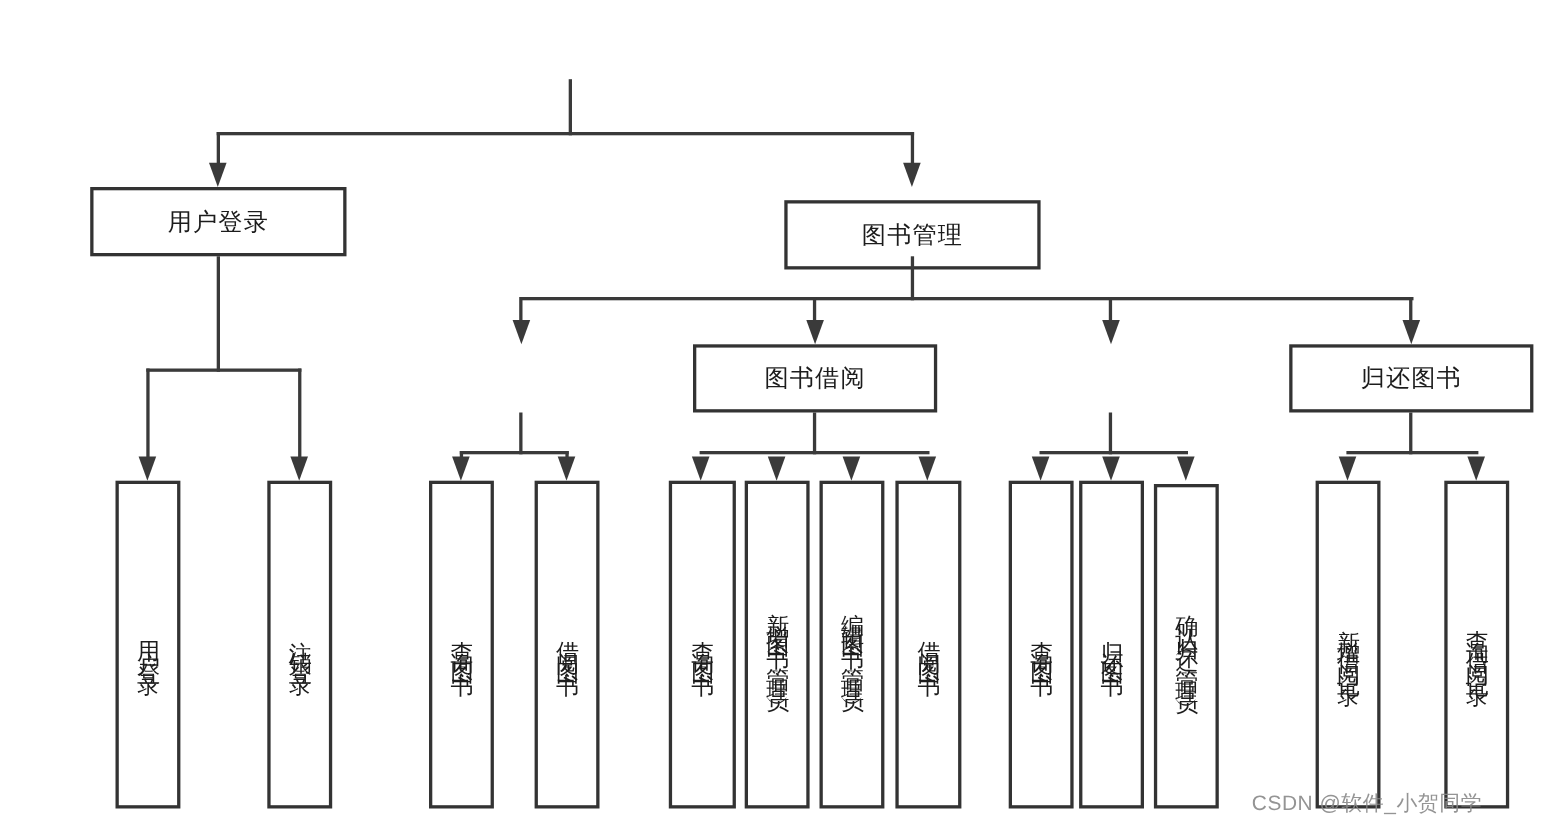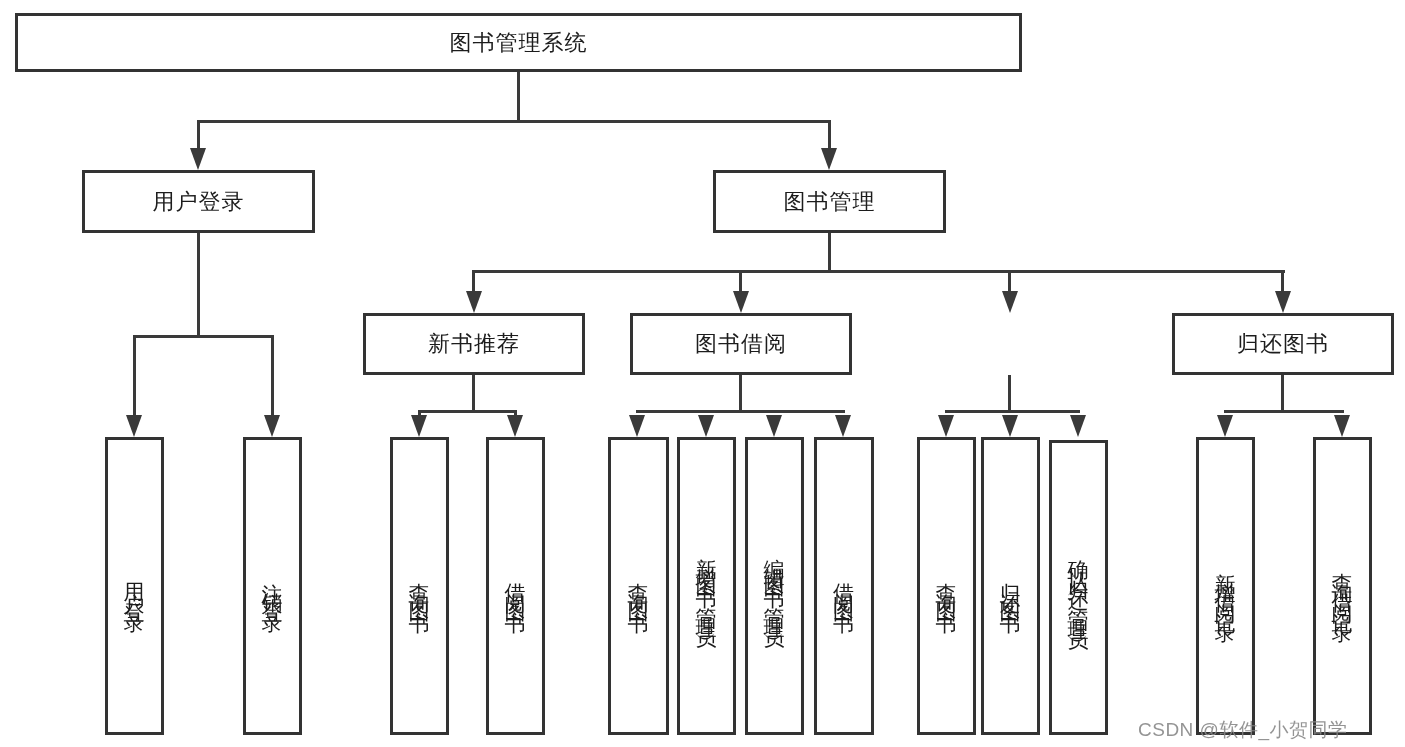--- a/index.html
+++ b/index.html
@@ -59,35 +59,32 @@
     white-space: nowrap;
     z-index: 5;
     letter-spacing: 0.5px;
   }
 </style>
 </head>
 <body>
 
 <div class="canvas">
 
-  <div class="node" style="left:15px; top:13px; width:1007px; height:59px;">
-    <span class="lbl">图书管理系统</span>
-  </div>
 
   <div class="line v" style="left:517px; top:72px; height:51px;"></div>
   <div class="line h" style="left:197px; top:120px; width:634px;"></div>
   <div class="line v" style="left:197px; top:120px; height:32px;"></div>
   <div class="line v" style="left:828px; top:120px; height:32px;"></div>
   <div class="arrow" style="left:190px; top:148px;"></div>
   <div class="arrow" style="left:821px; top:148px;"></div>
 
   <div class="node" style="left:82px; top:170px; width:233px; height:63px;">
     <span class="lbl">用户登录</span>
   </div>
-  <div class="node" style="left:713px; top:170px; width:233px; height:63px;">
+  <div class="node" style="left:713px; top:182px; width:233px; height:63px;">
     <span class="lbl">图书管理</span>
   </div>
 
   <div class="line v" style="left:197px; top:233px; height:105px;"></div>
   <div class="line h" style="left:133px; top:335px; width:141px;"></div>
   <div class="line v" style="left:133px; top:335px; height:85px;"></div>
   <div class="line v" style="left:271px; top:335px; height:85px;"></div>
   <div class="arrow" style="left:126px; top:415px;"></div>
   <div class="arrow" style="left:264px; top:415px;"></div>
 
@@ -95,23 +92,20 @@
   <div class="line h" style="left:473px; top:270px; width:812px;"></div>
   <div class="line v" style="left:472px; top:270px; height:25px;"></div>
   <div class="line v" style="left:739px; top:270px; height:25px;"></div>
   <div class="line v" style="left:1008px; top:270px; height:25px;"></div>
   <div class="line v" style="left:1281px; top:270px; height:25px;"></div>
   <div class="arrow" style="left:466px; top:291px;"></div>
   <div class="arrow" style="left:733px; top:291px;"></div>
   <div class="arrow" style="left:1002px; top:291px;"></div>
   <div class="arrow" style="left:1275px; top:291px;"></div>
 
-  <div class="node" style="left:363px; top:313px; width:222px; height:62px;">
-    <span class="lbl">新书推荐</span>
-  </div>
   <div class="node" style="left:630px; top:313px; width:222px; height:62px;">
     <span class="lbl">图书借阅</span>
   </div>
   <div class="node" style="left:1172px; top:313px; width:222px; height:62px;">
     <span class="lbl">归还图书</span>
   </div>
 
   <div class="line v" style="left:472px; top:375px; height:38px;"></div>
   <div class="line h" style="left:418px; top:410px; width:99px;"></div>
   <div class="line v" style="left:418px; top:410px; height:10px;"></div>

